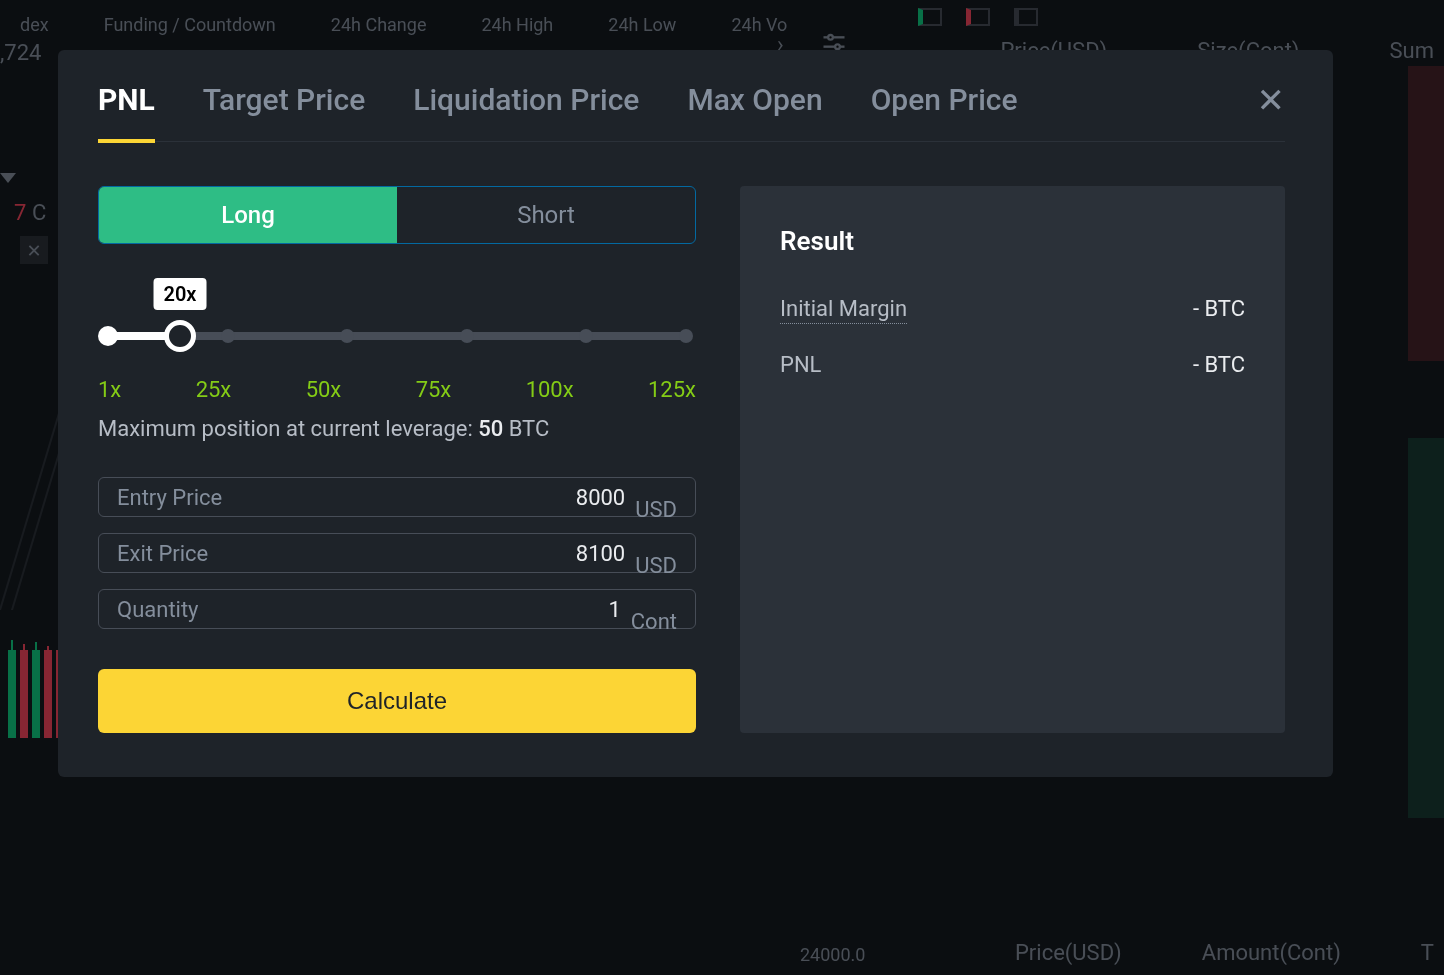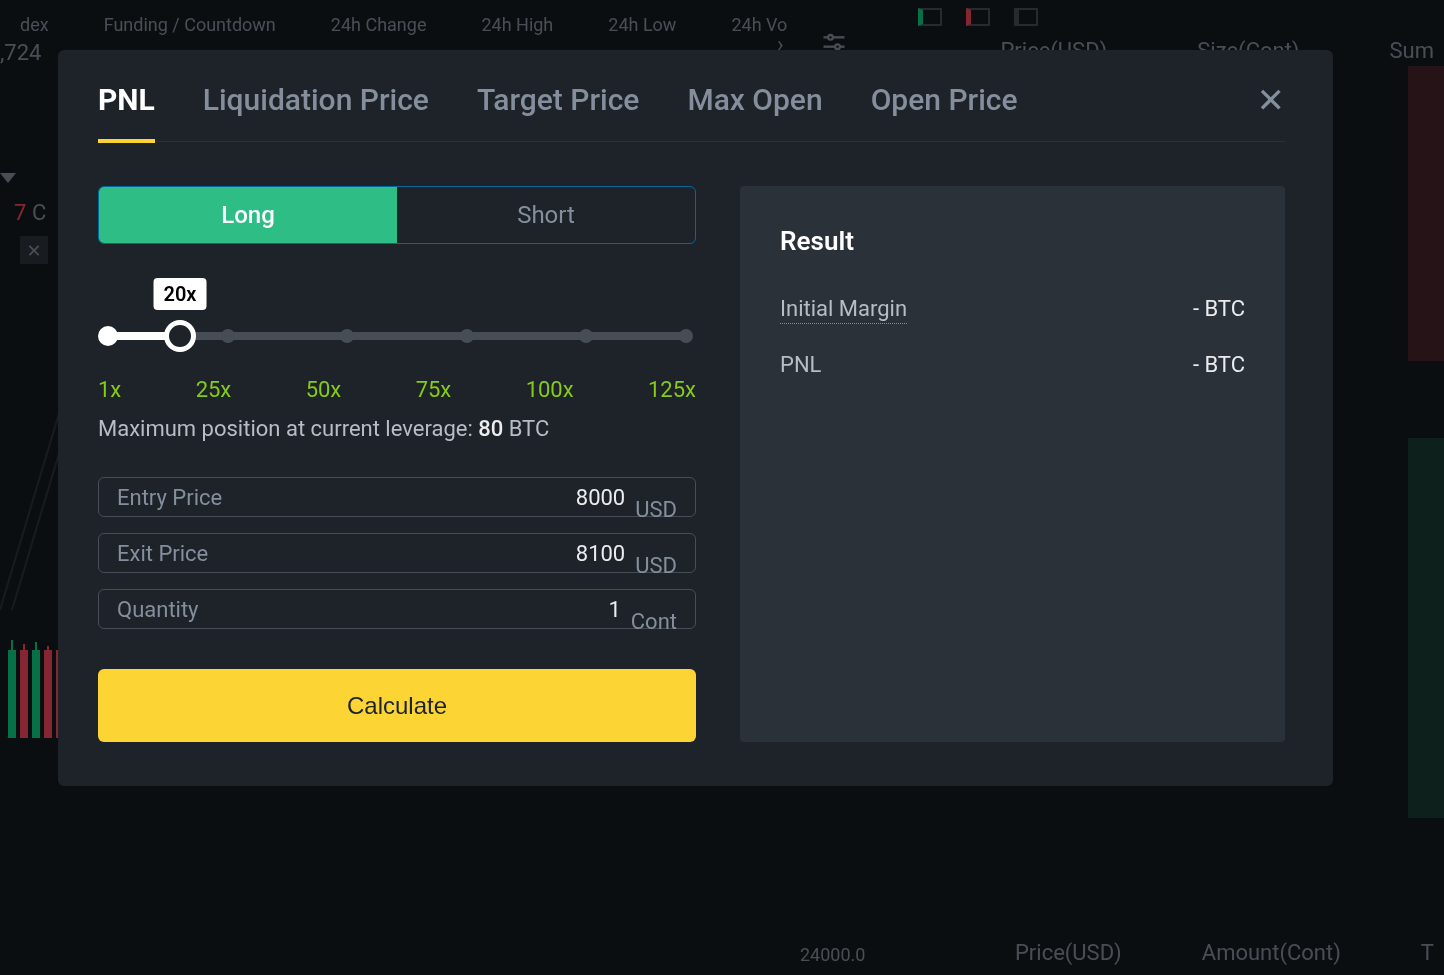--- a/index.html
+++ b/index.html
@@ -314,21 +314,21 @@
     border:none;
     outline:none;
     font-size:22px;
     font-family:inherit;
   }
   .field-unit { color:#848e9c;margin-top:24px; }
 
   
   .calc-btn {
     margin-top: 40px;
-    height: 73px;
+    height: 64px;
     width: 100%;
     background: #fcd535;
     color: #1e2329;
     font-size: 24px;
     font-weight: 500;
     border: none;
     border-radius: 6px;
     cursor: pointer;
   }
 
@@ -427,22 +427,22 @@
   <div class="bg-bottom-right">
     <span>Price(USD)</span>
     <span>Amount(Cont)</span>
     <span>T</span>
   </div>
 </div>
 
 <div class="modal">
   <div class="tabs">
     <div class="tab active">PNL</div>
+    <div class="tab">Target Price</div>
     <div class="tab">Liquidation Price</div>
-    <div class="tab">Target Price</div>
     <div class="tab">Max Open</div>
     <div class="tab">Open Price</div>
     <div class="close">✕</div>
   </div>
 
   <div class="body">
     <div class="left">
       
       <div class="pos-toggle">
         <div class="pos-long">Long</div>
@@ -464,21 +464,21 @@
       </div>
       <div class="slider-labels">
         <span>1x</span>
         <span>25x</span>
         <span>50x</span>
         <span>75x</span>
         <span>100x</span>
         <span>125x</span>
       </div>
       <div class="maxpos">
-        <span>Maximum position at current leverage: </span><b>80</b><span> BTC</span>
+        <span>Maximum position at current leverage: </span><b>50</b><span> BTC</span>
       </div>
 
       
       <div class="inputs">
         <div class="field">
           <span class="field-label">Entry Price</span>
           <input class="field-value" value="8000" style="">
           <span class="field-unit">USD</span>
         </div>
         <div class="field">

